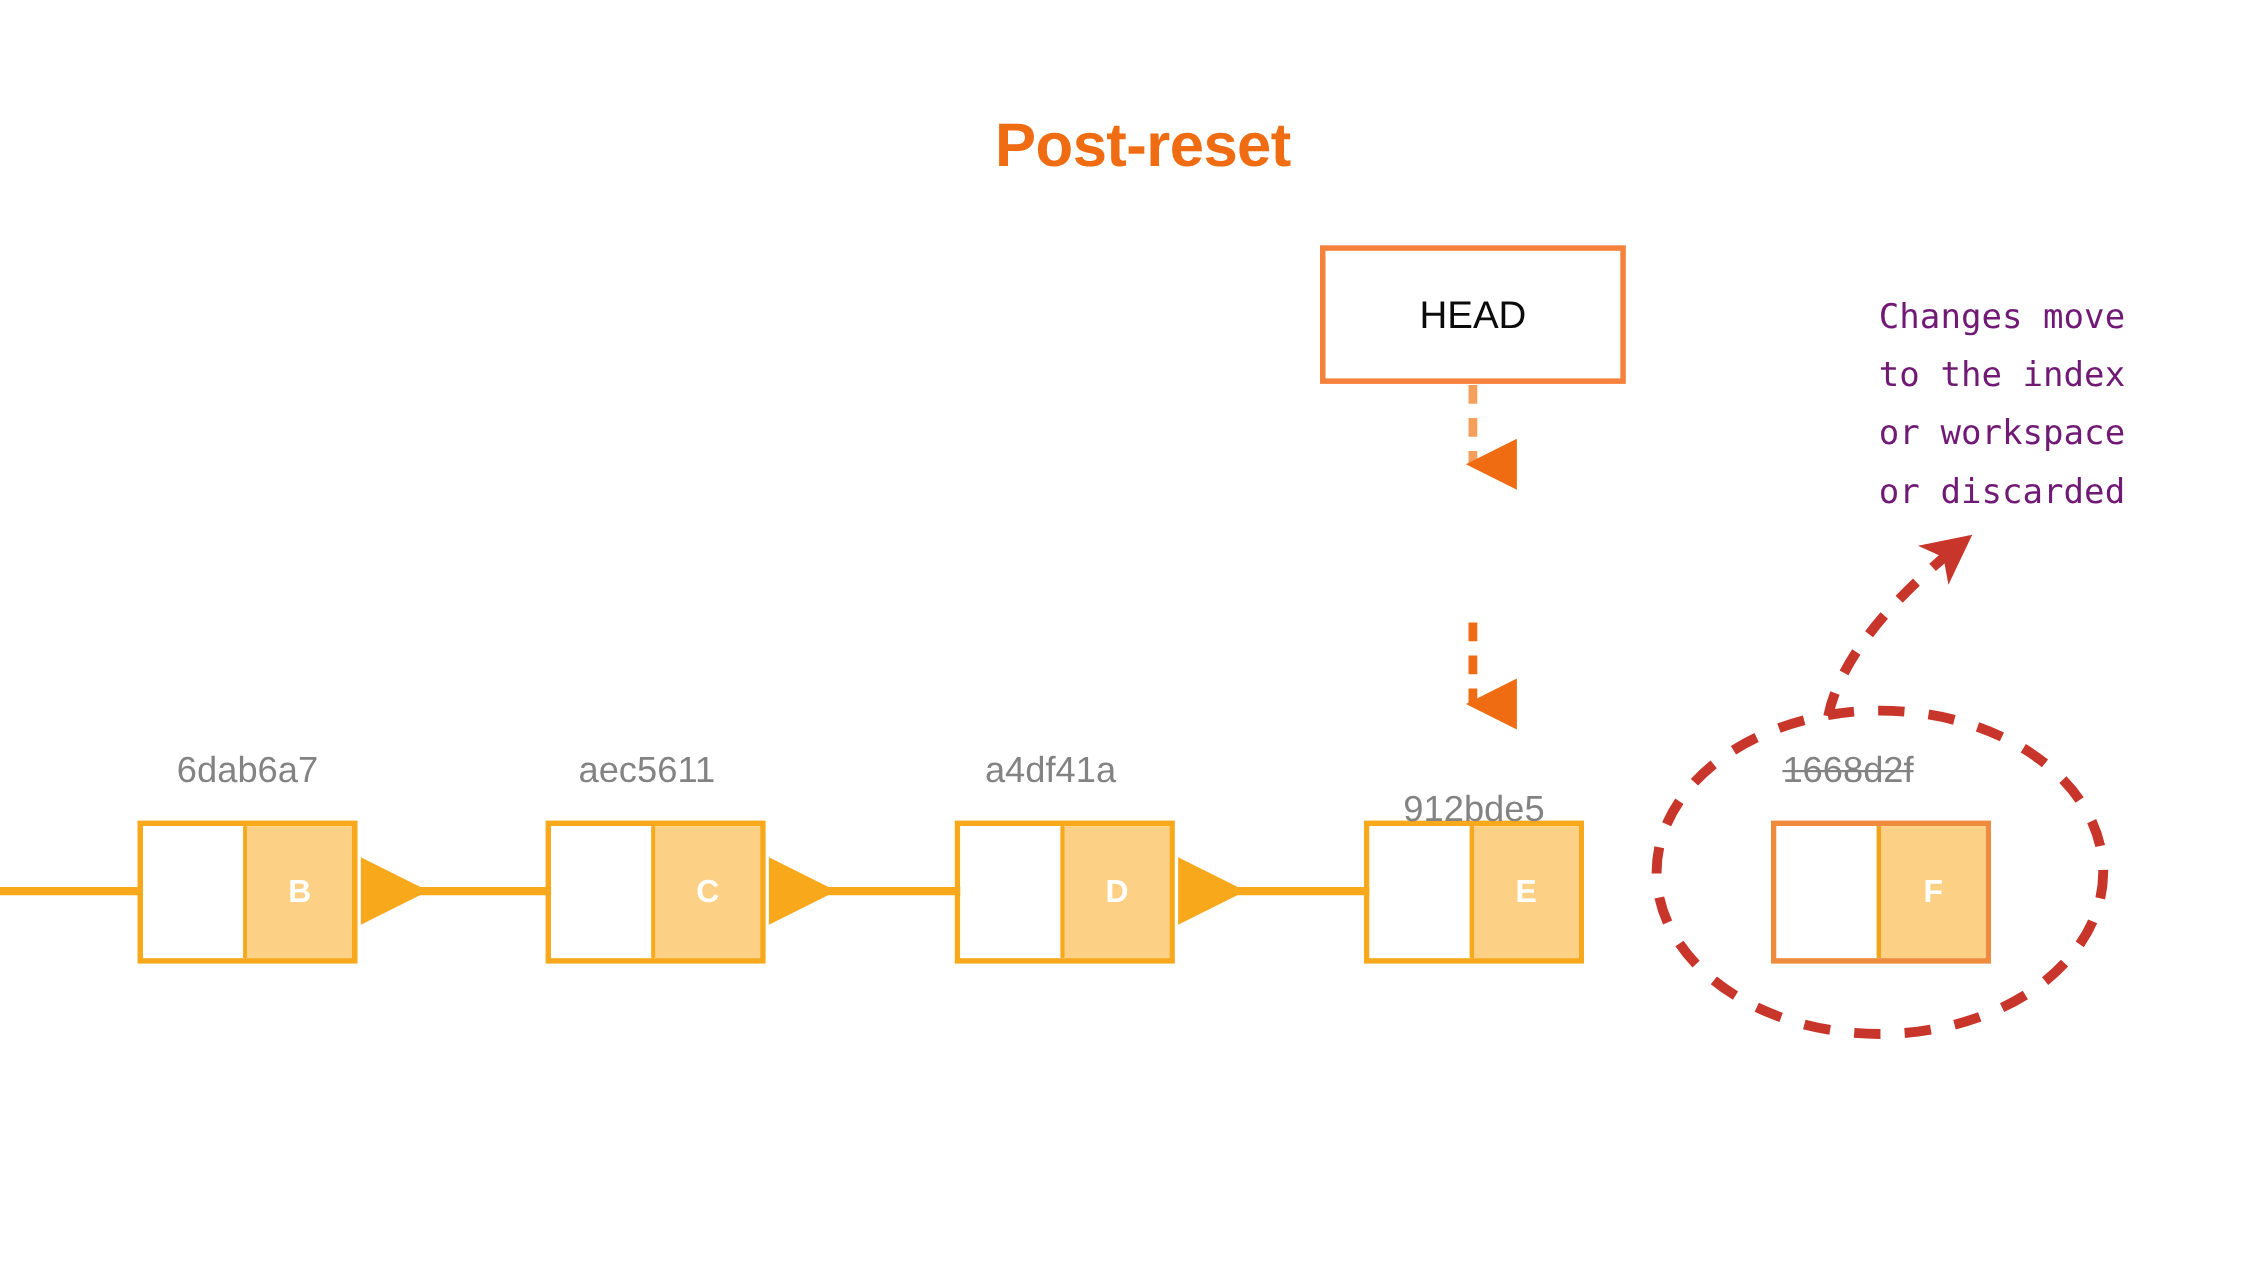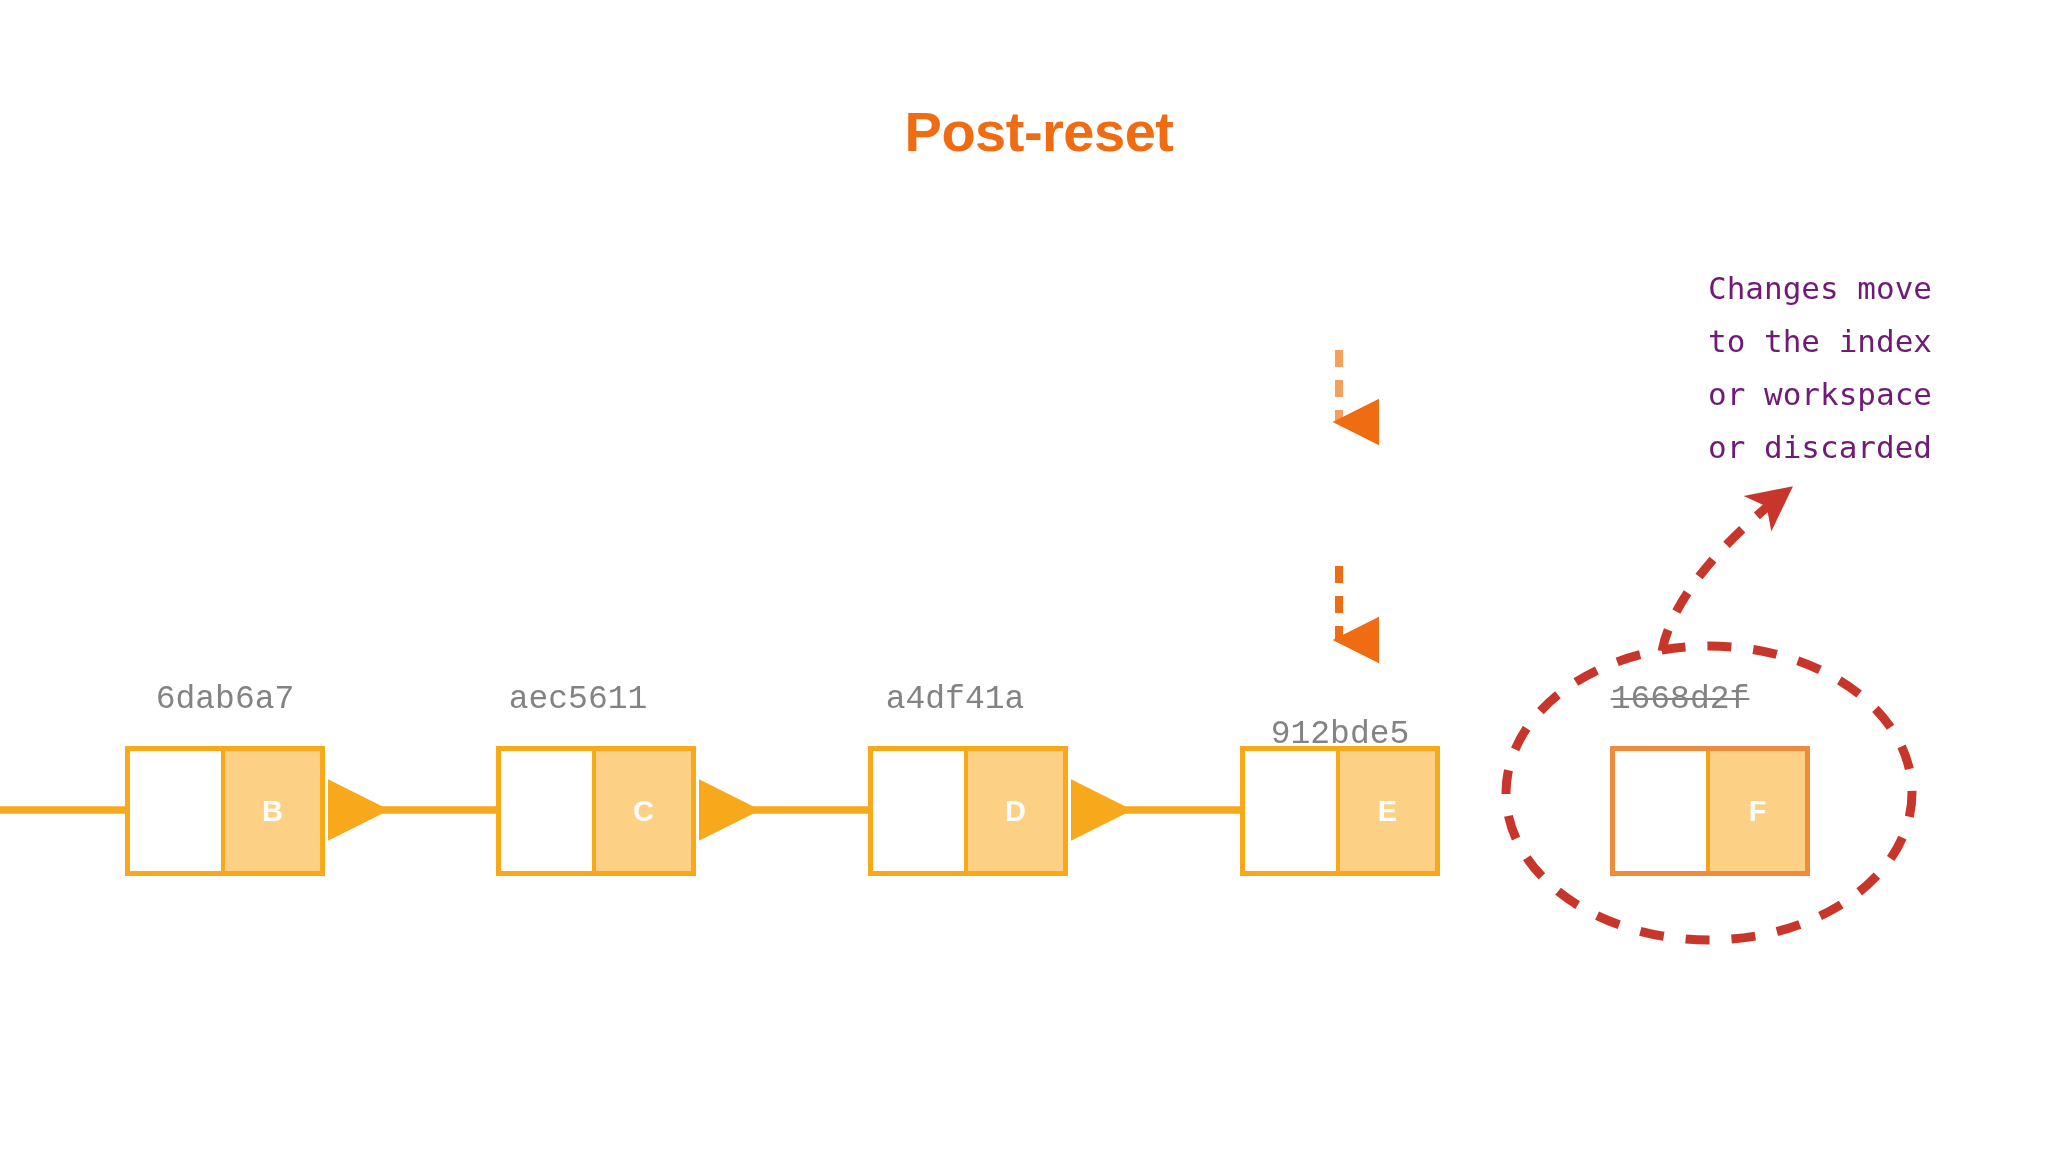--- a/index.html
+++ b/index.html
@@ -125,21 +125,21 @@
   #commit-f .half-empty {
     border-right-color: #f0a41b;
   }
 
   
   .hash {
     position: absolute;
     top: 680px;
     width: 200px;
     text-align: center;
-    font-family: Liberation Mono, monospace;
+    font-family: Liberation Sans, sans-serif;
     font-size: 33px;
     color: #838383;
     line-height: 1.2;
     white-space: nowrap;
     z-index: 5;
   }
   .hash.struck {
     text-decoration: line-through;
     text-decoration-thickness: 2px;
   }
@@ -204,24 +204,27 @@
 
     <g>
       <path d="M1662,651 C1672,600 1720,543 1788,490" fill="none" stroke="#c8352a" stroke-width="9" stroke-dasharray="22 20" marker-end="url(#arrow-red)"></path>
     </g>
   </svg>
 
   <div class="title">
     <span class="title-inner">Post-reset</span>
   </div>
 
+  <div id="ref-head" class="refbox">
+    <span class="label">HEAD</span>
+  </div>
 
 
   <div class="hash" style="left:125px;">6dab6a7</div>
-  <div class="hash" style="left:478px;">aec5611</div>
+  <div class="hash" style="left:488px;">aec5611</div>
   <div class="hash" style="left:855px;">a4df41a</div>
   <div class="hash" style="left:1240px;margin-top:35px;">912bde5</div>
   <div class="hash struck" style="left:1580px;">1668d2f</div>
 
   <div class="commit" id="commit-b" style="left:125px;">
     <div class="half-empty"></div>
     <div class="half-filled">
       <span class="letter">B</span>
     </div>
   </div>

